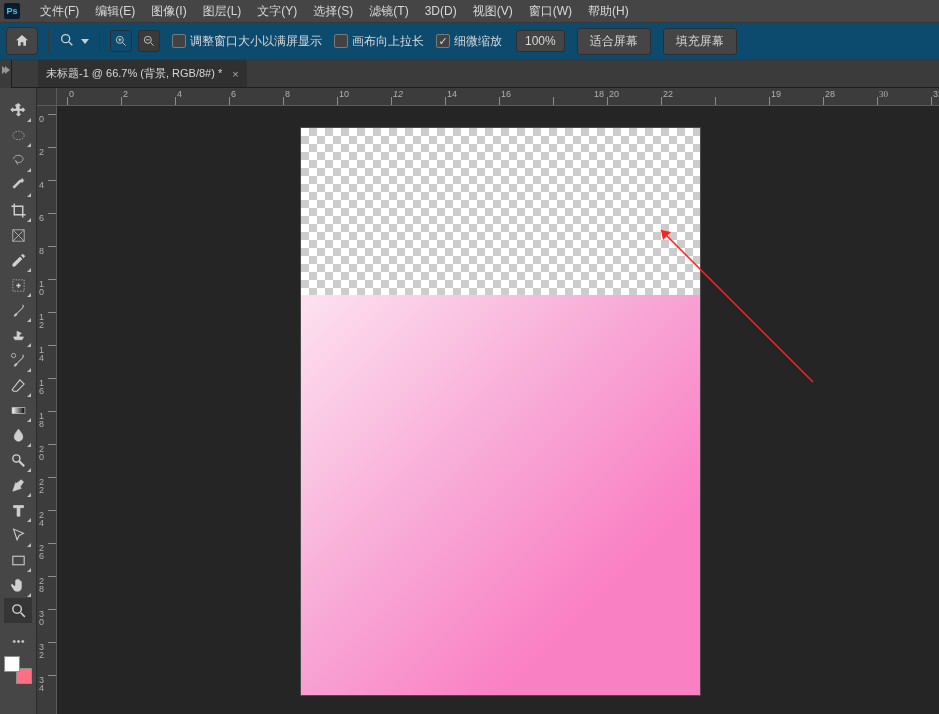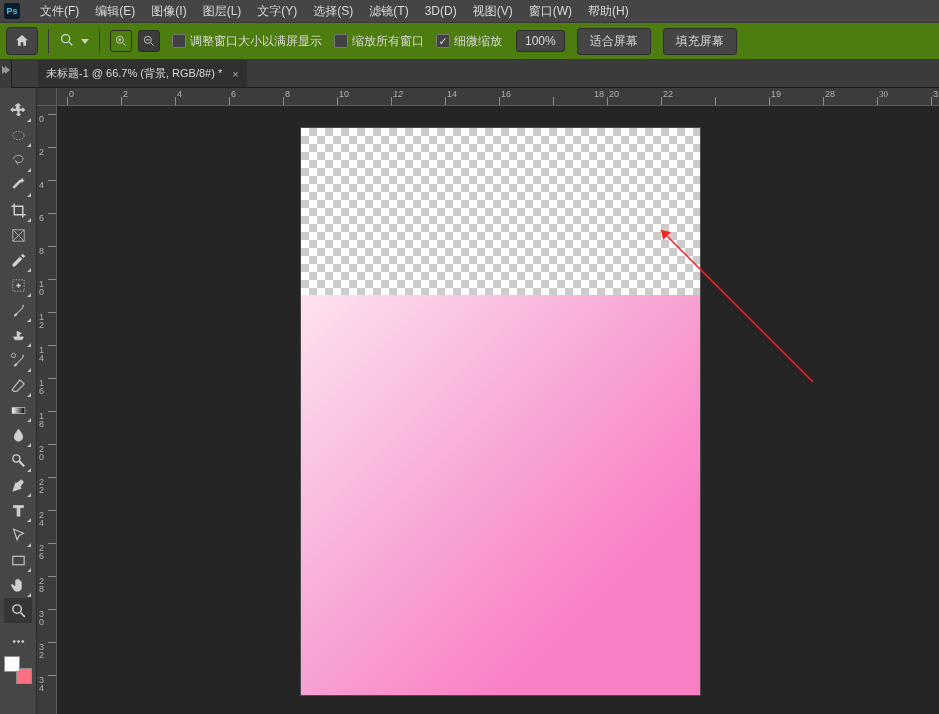--- a/index.html
+++ b/index.html
@@ -1,20 +1,20 @@
 <!DOCTYPE html>
 <html><head>
 <meta charset="utf-8">
 <style>
   * { margin: 0; padding: 0; box-sizing: border-box; }
   body { background: #252525; font-family: "Microsoft YaHei", sans-serif; color: #d8d8d8; font-size: 12px; overflow: hidden; width: 939px; height: 714px; }
   .menubar { height: 22px; background: #454545; display: flex; align-items: center; padding-left: 4px; }
   .ps-logo { width: 16px; height: 16px; background: #0b1b2a; color: #38c3ff; font-weight: bold; font-size: 9px; display: flex; align-items: center; justify-content: center; margin-right: 12px; border-radius: 2px; }
   .menu-item { padding: 2px 8px; cursor: pointer; font-size: 12px; }
-  .optbar { height: 38px; background: #4d7c0f; display: flex; align-items: center; padding: 0 6px; border-top: 1px solid #383838; border-bottom: 1px solid #383838; gap: 6px; }
+  .optbar { height: 38px; background: #0c4a6e; display: flex; align-items: center; padding: 0 6px; border-top: 1px solid #383838; border-bottom: 1px solid #383838; gap: 6px; }
   .home-btn { width: 32px; height: 28px; background: #454545; border: 1px solid #2e2e2e; border-radius: 4px; display: flex; align-items: center; justify-content: center; }
   .home-btn svg { width: 16px; height: 16px; fill: #d0d0d0; }
   .divider-v { width: 1px; height: 24px; background: #383838; margin: 0 4px; }
   .zoom-tool { display: flex; align-items: center; gap: 2px; }
   .zoom-glass svg { width: 16px; height: 16px; fill: #d0d0d0; }
   .chev-down { width: 0; height: 0; border-left: 4px solid transparent; border-right: 4px solid transparent; border-top: 5px solid #ccc; margin-left: 4px; }
   .zoom-mode { width: 22px; height: 22px; border: 1px solid #2e2e2e; display: flex; align-items: center; justify-content: center; border-radius: 3px; }
   .zoom-mode svg { width: 14px; height: 14px; stroke: #d0d0d0; fill: none; stroke-width: 1.5; }
   .zoom-mode.sel { background: #3a3a3a; }
   .checkbox { width: 14px; height: 14px; border: 1px solid #7a7a7a; background: #424242; display: flex; align-items: center; justify-content: center; border-radius: 2px; }
@@ -111,21 +111,21 @@
         <line x1="15" y1="15" x2="20" y2="20"></line>
         <line x1="7" y1="10" x2="13" y2="10"></line>
       </svg>
   </div>
   <label class="chk-lbl">
     <span class="checkbox"></span>
     <span>调整窗口大小以满屏显示</span>
   </label>
   <label class="chk-lbl">
     <span class="checkbox"></span>
-    <span>缩放所有窗口</span>
+    <span>画布向上拉长</span>
   </label>
   <label class="chk-lbl">
     <span class="checkbox checked"></span>
     <span>细微缩放</span>
   </label>
   <div class="pct-box">100%</div>
   <div class="opt-btn">适合屏幕</div>
   <div class="opt-btn">填充屏幕</div>
 </div>
 

